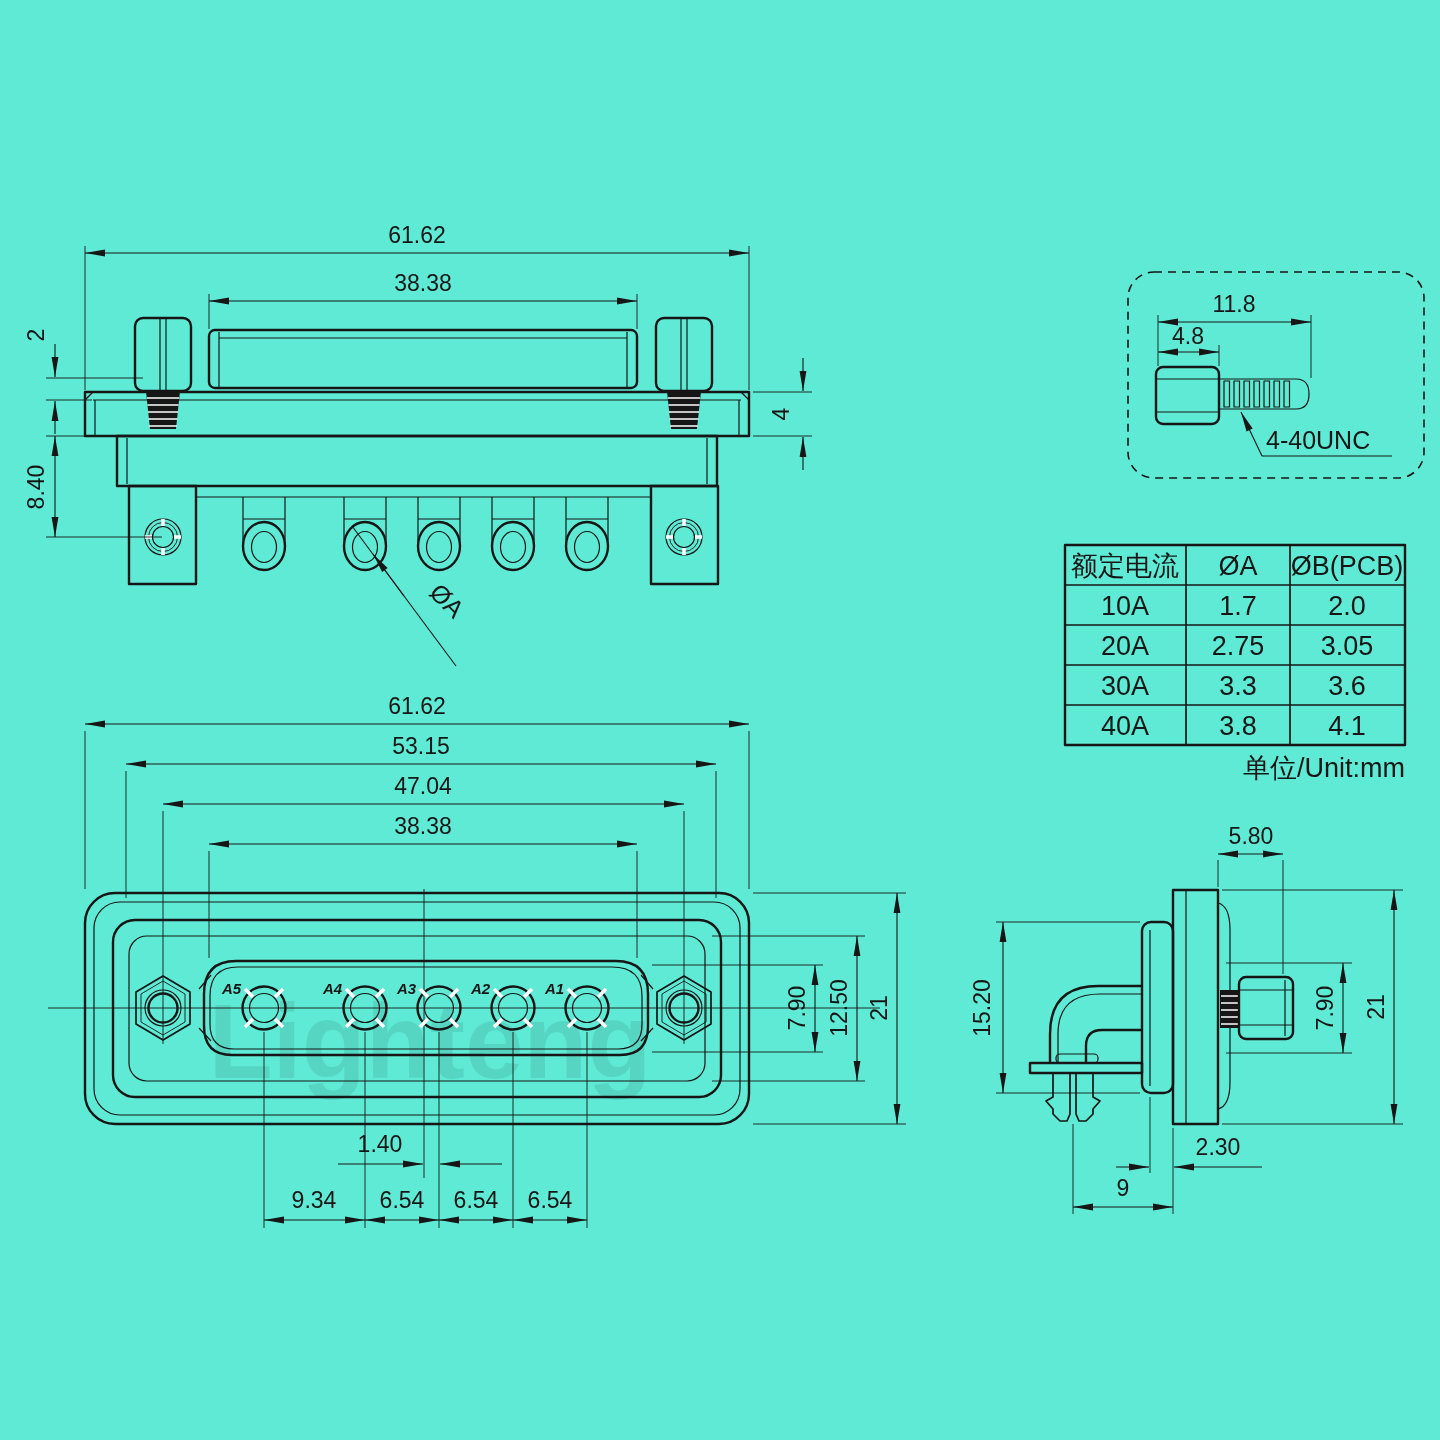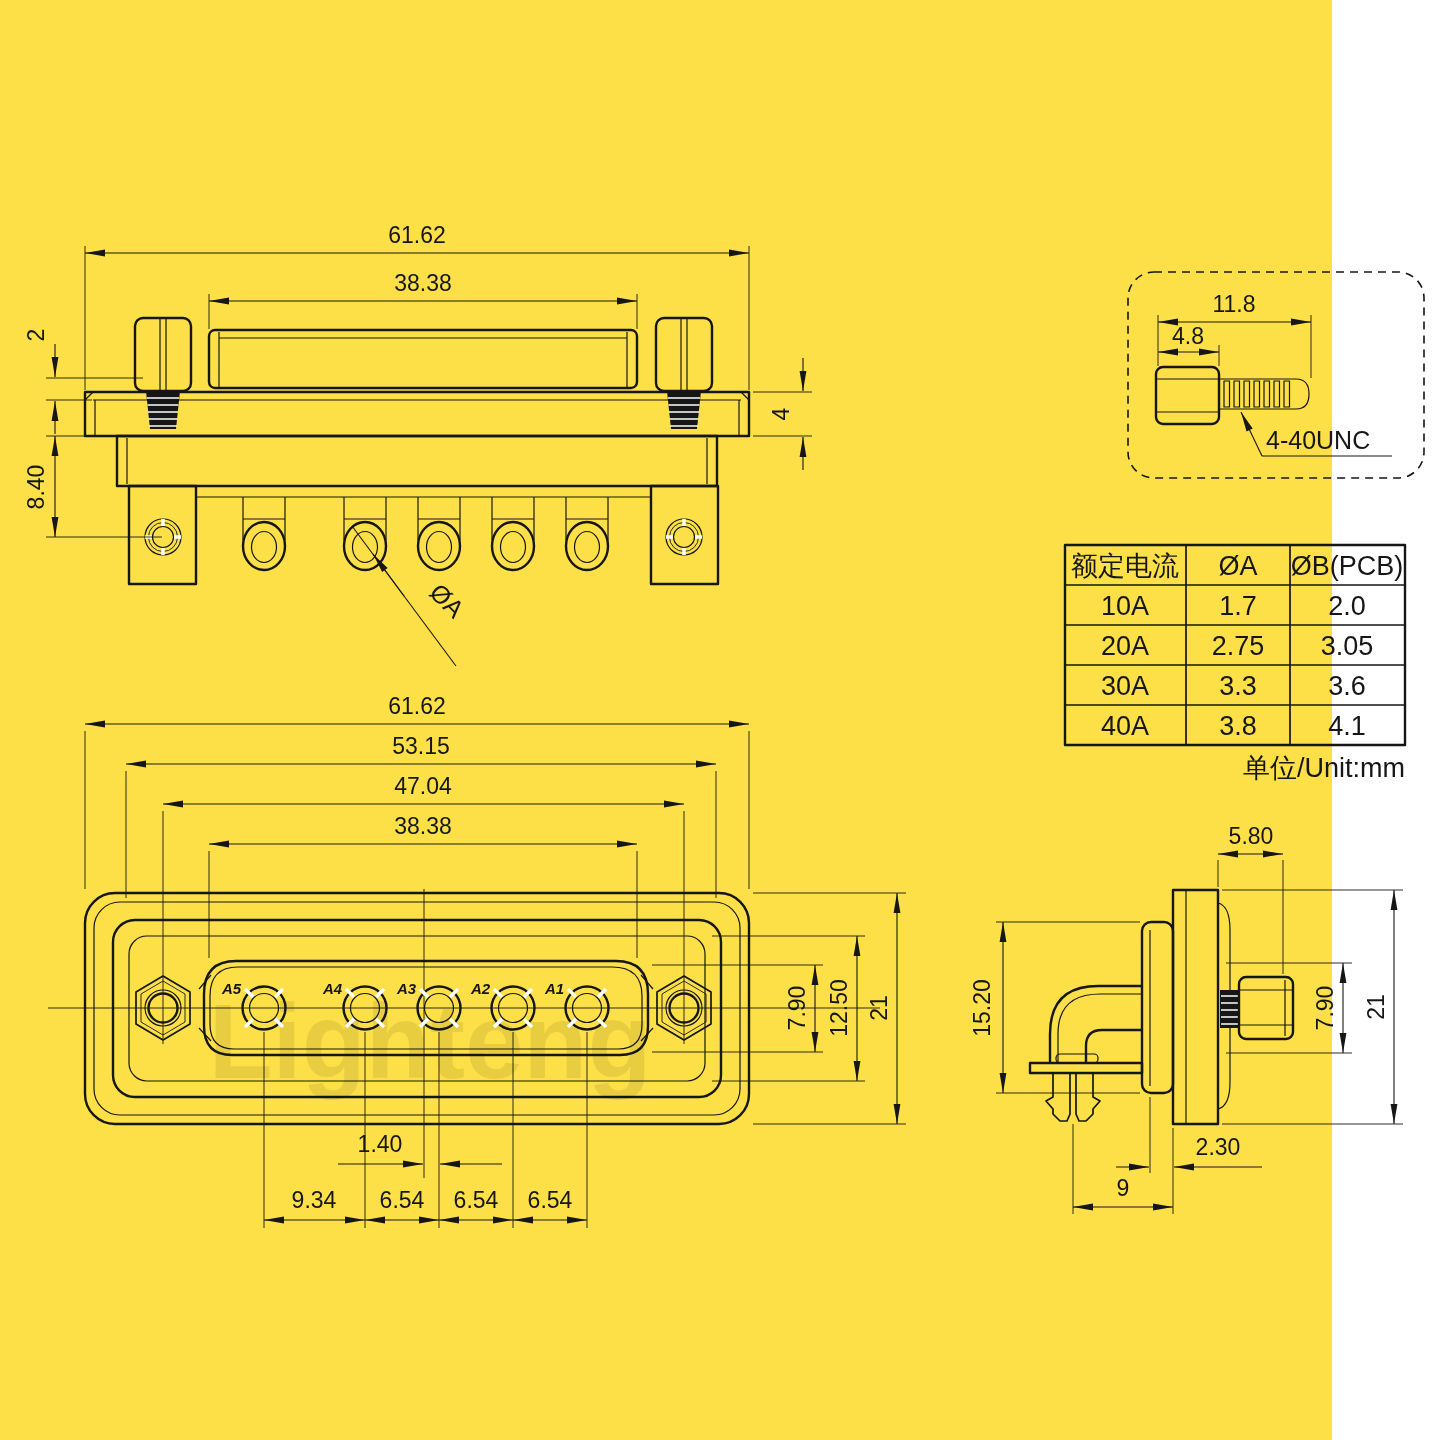--- a/index.html
+++ b/index.html
@@ -1,16 +1,16 @@
 <!DOCTYPE html>
 <html><head>
 <meta charset="utf-8">
 <style>
   html,body{margin:0;padding:0;background:#ffffff;}
-  #canvas{width:1332px;height:1440px;position:relative;background:#fde047;}
+  #canvas{width:1440px;height:1440px;position:relative;background:#5eead4;}
   svg{display:block;}
   .s1{stroke:#161616;fill:none;stroke-width:2.4;stroke-linejoin:round;}
   .s2{stroke:#161616;fill:none;stroke-width:1.2;stroke-linejoin:round;}
   .s3{stroke:#161616;fill:none;stroke-width:1.7;stroke-linejoin:round;}
   .cl{stroke:#161616;fill:none;stroke-width:0.9;}
   .dl{stroke:#161616;fill:none;stroke-width:1.1;}
   .dim{marker-start:url(#mS);marker-end:url(#mE);}
   .de{marker-end:url(#mE);}
   .blk{fill:#161616;stroke:none;}
   .wht{stroke:#ffffff;stroke-width:1.5;fill:none;}

